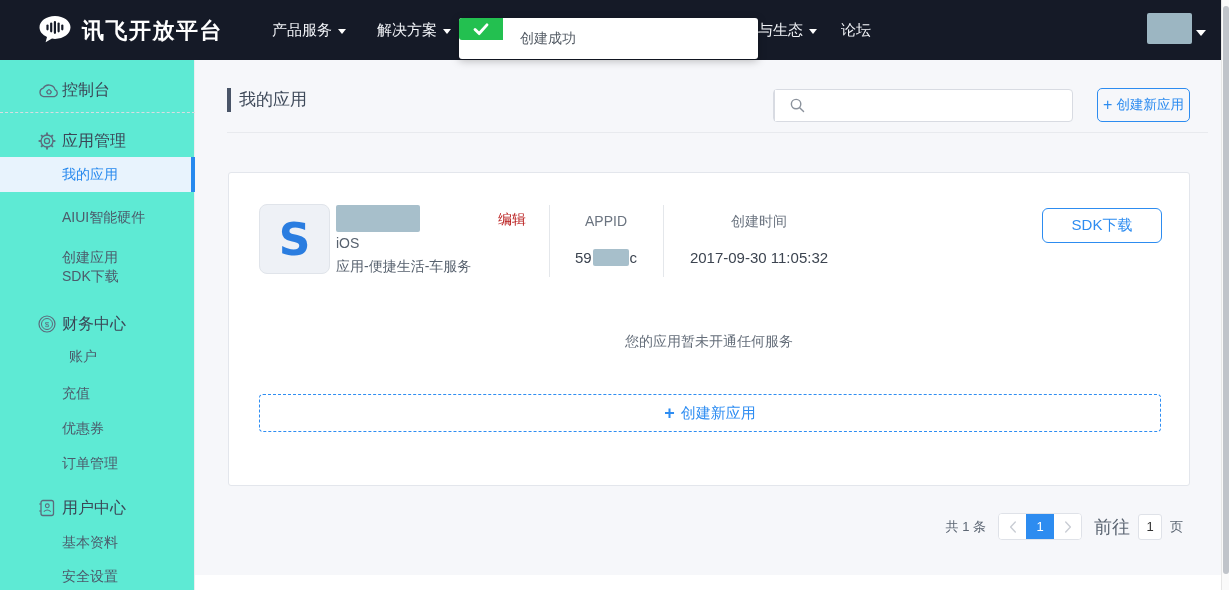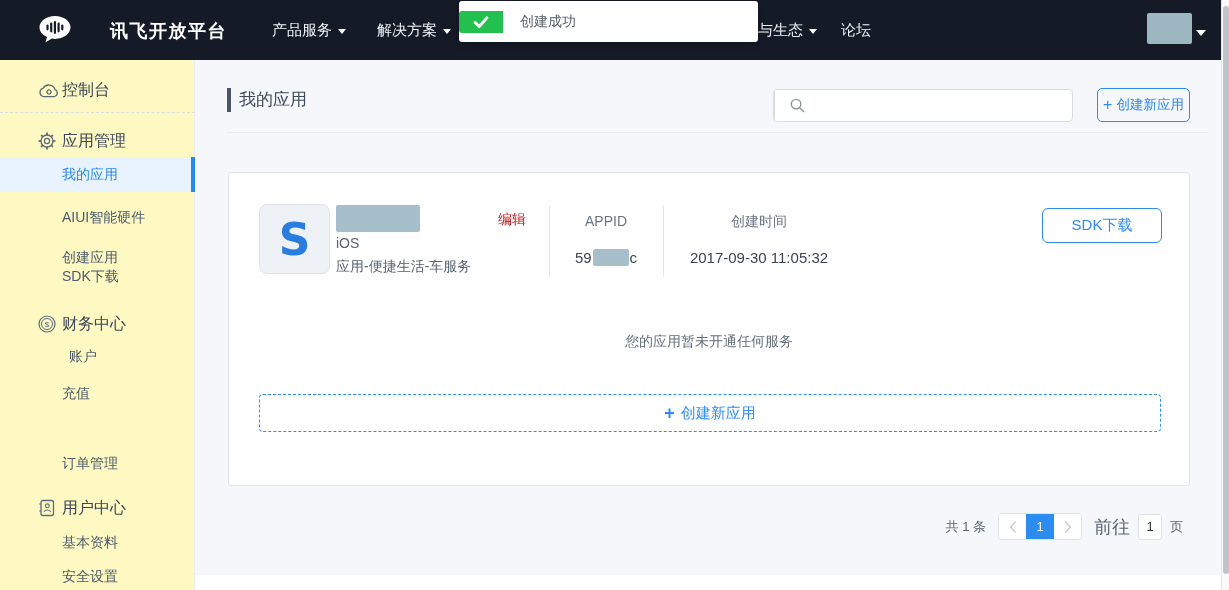--- a/index.html
+++ b/index.html
@@ -3,35 +3,35 @@
 <meta charset="utf-8">
 <style>
   * { margin:0; padding:0; box-sizing:border-box; }
   html,body { width:1229px; height:590px; overflow:hidden; }
   body { font-family:"Liberation Sans","DejaVu Sans",sans-serif; background:#fff; position:relative; }
   .stage { position:absolute; left:0; top:0; width:1229px; height:590px; }
 
   
   .navbar { position:absolute; left:0; top:0; width:1221px; height:60px; background:#151a27; z-index:10; }
   .logo { position:absolute; left:38px; top:14px; display:flex; align-items:center; gap:10px; cursor:pointer; }
-  .logo-text { color:#fff; font-size:18px; font-weight:bold; letter-spacing:1.5px;margin-left:28px; }
+  .logo-text { color:#fff; font-size:22px; font-weight:bold; letter-spacing:1.5px; }
   .nav-item { position:absolute; top:0; height:60px; line-height:60px; color:#f2f4f8; font-size:15px; cursor:pointer; white-space:nowrap; }
   .nav-caret { display:inline-block; width:0; height:0; border-left:4.5px solid transparent; border-right:4.5px solid transparent; border-top:5px solid #fff; margin-left:6px; vertical-align:middle; }
   .nav-1 { left:272px; } .nav-2 { left:377px; } .nav-3 { left:758px; } .nav-4 { left:841px; }
   .avatar-box { position:absolute; left:1147px; top:13px; display:flex; align-items:center; cursor:pointer; }
   .avatar-blur { width:45px; height:31px; background:#9cb6c2; border-radius:2px; }
   .avatar-caret { width:0; height:0; border-left:5px solid transparent; border-right:5px solid transparent; border-top:6px solid #fff; margin-left:4px; margin-top:8px; }
 
   
-  .toast { position:absolute; left:459px; top:1px; width:299px; height:41px; background:#fff; border-radius:3px; box-shadow:0 2px 8px rgba(0,0,0,.25); display:flex; align-items:center; z-index:50; }
+  .toast { position:absolute; left:459px; top:18px; width:299px; height:41px; background:#fff; border-radius:3px; box-shadow:0 2px 8px rgba(0,0,0,.25); display:flex; align-items:flex-start; z-index:50; }
   .toast-green { width:44px; background:#23c050; border-radius:3px 0 0 3px; display:flex; align-items:center; justify-content:center; flex:none; }
   .toast-msg { line-height:41px; padding-left:17px; font-size:14px; color:#555d66; }
 
   
-  .sidebar { position:absolute; left:0; top:60px; width:195px; height:530px; background:#fef9c3; border-right:1px solid #ebedf0; z-index:5; }
+  .sidebar { position:absolute; left:0; top:60px; width:195px; height:530px; background:#5eead4; border-right:1px solid #ebedf0; z-index:5; }
   .side-row { position:absolute; left:0; width:195px; display:flex; align-items:center; cursor:pointer; }
   .side-row .sicon { position:absolute; left:38px; display:flex; align-items:center; }
   .side-hdr-label { position:absolute; left:62px; font-size:16px; color:#3b4656; white-space:nowrap; }
   .side-sub-label { position:absolute; left:62px; font-size:14px; color:#4c5b6b; white-space:nowrap; }
   .side-row.active { background:#e8f3fd; }
   .side-row.active .side-sub-label { color:#2789ee; }
   .active-bar { position:absolute; right:0; top:0; width:4px; height:100%; background:#2789ee; }
   .dash-divider { position:absolute; left:0; width:195px; border-top:1px dashed #d9dde2; }
 
   
@@ -176,20 +176,23 @@
           <text x="9" y="12" font-size="8" text-anchor="middle" fill="#5c6b7c" font-family="Liberation Sans, sans-serif">$</text>
         </svg>
       </span>
       <span class="side-hdr-label">财务中心</span>
     </div>
     <div class="side-row" style="top:283px; height:28px;margin-left:7px;">
       <span class="side-sub-label">账户</span>
     </div>
     <div class="side-row" style="top:320px; height:28px;">
       <span class="side-sub-label">充值</span>
+    </div>
+    <div class="side-row" style="top:355px; height:28px;">
+      <span class="side-sub-label">优惠券</span>
     </div>
     <div class="side-row" style="top:390px; height:28px;">
       <span class="side-sub-label">订单管理</span>
     </div>
 
     <div class="side-row" style="top:435px; height:26px;padding-left:32px;">
       <span class="sicon">
         <svg width="18" height="18" viewBox="0 0 18 18">
           <rect x="3" y="1.5" width="12.5" height="15" rx="2" fill="none" stroke="#5c6b7c" stroke-width="1.3"></rect>
           <circle cx="9.3" cy="6.8" r="1.9" fill="none" stroke="#5c6b7c" stroke-width="1.1"></circle>

